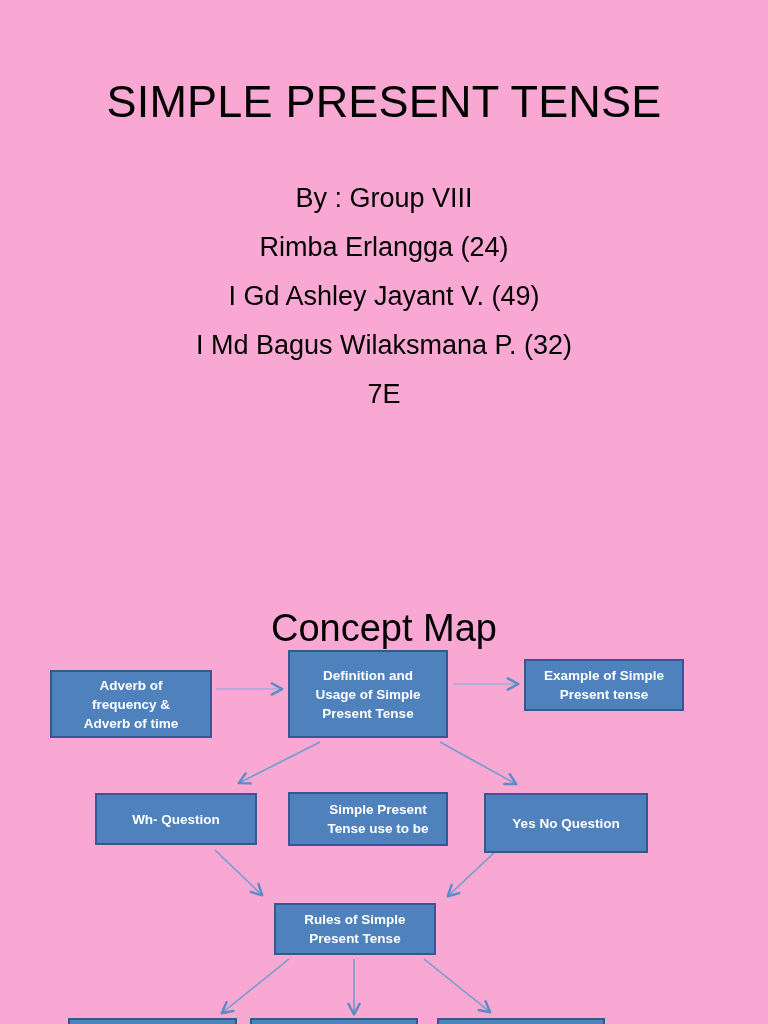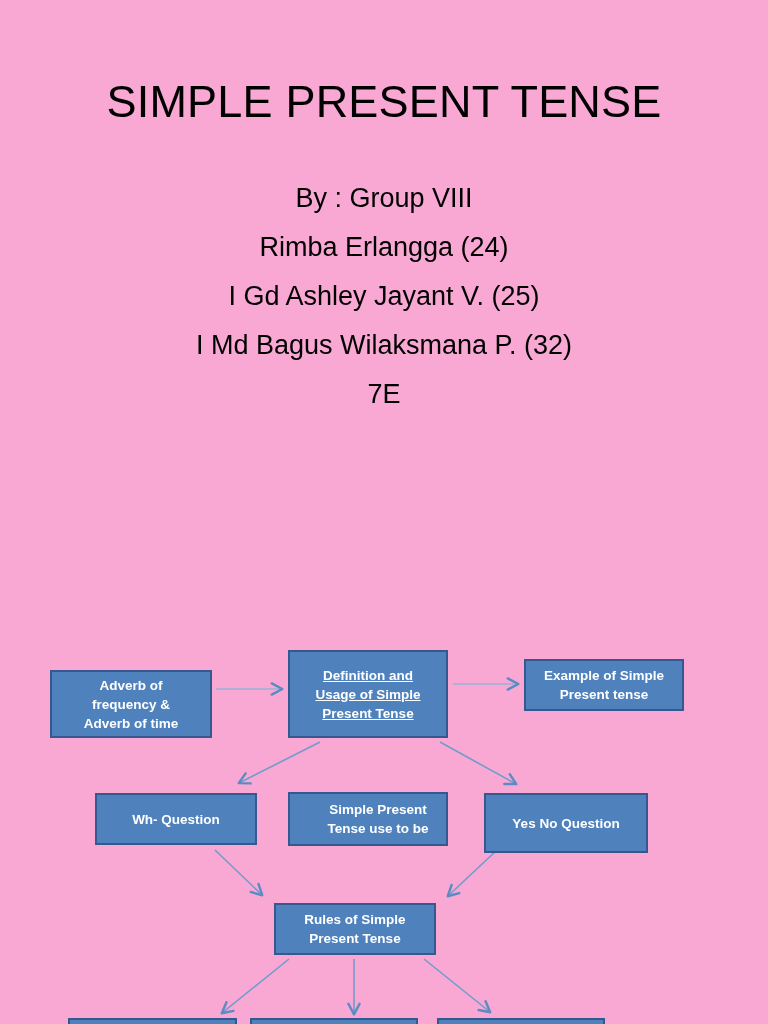--- a/index.html
+++ b/index.html
@@ -90,21 +90,21 @@
     text-align: center;
     display: flex;
     align-items: center;
     justify-content: center;
     padding: 2px 4px;
     white-space: pre-line;
   }
 
   
   #node-adverb        { left: 50px;  top: 670px; width: 162px; height: 68px; }
-  #node-definition    { left: 288px; top: 650px; width: 160px; height: 88px; text-decoration: underline; }
+  #node-definition    { left: 288px; top: 650px; width: 160px; height: 88px; }
   #node-example       { left: 524px; top: 659px; width: 160px; height: 52px; }
   #node-wh            { left: 95px;  top: 793px; width: 162px; height: 52px; }
   #node-tobe          { left: 288px; top: 792px; width: 160px; height: 54px; padding-left: 24px; }
   #node-yesno         { left: 484px; top: 793px; width: 164px; height: 60px; }
   #node-rules         { left: 274px; top: 903px; width: 162px; height: 52px; }
   #node-bottom-1      { left: 68px;  top: 1018px; width: 169px; height: 52px; }
   #node-bottom-2      { left: 250px; top: 1018px; width: 168px; height: 52px; }
   #node-bottom-3      { left: 437px; top: 1018px; width: 168px; height: 52px; }
 
   #arrow-layer {
@@ -119,25 +119,26 @@
 </head>
 <body>
 
 <div id="slide">
 
   <div class="doc-title">SIMPLE PRESENT TENSE</div>
 
   <div class="author-block">
     <div class="author-line">By : Group VIII</div>
     <div class="author-line">Rimba Erlangga (24)</div>
-    <div class="author-line">I Gd Ashley Jayant V. (25)</div>
+    <div class="author-line">I Gd Ashley Jayant V. (49)</div>
     <div class="author-line">I Md Bagus Wilaksmana P. (32)</div>
     <div class="author-line">7E</div>
   </div>
 
+  <div class="section-heading">Concept Map</div>
 
   <div id="concept-map">
 
     <svg id="arrow-layer" viewBox="0 0 768 1024" width="768" height="1024" xmlns="http://www.w3.org/2000/svg">
       <defs>
         <marker id="ah" markerWidth="9" markerHeight="9" refX="7.4" refY="4.5" orient="auto" markerUnits="strokeWidth">
           <path d="M1,1 L7.6,4.5 L1,8" fill="none" stroke="#5b8bc4" stroke-width="1.5" stroke-linecap="round" stroke-linejoin="round"></path>
         </marker>
       </defs>
 

